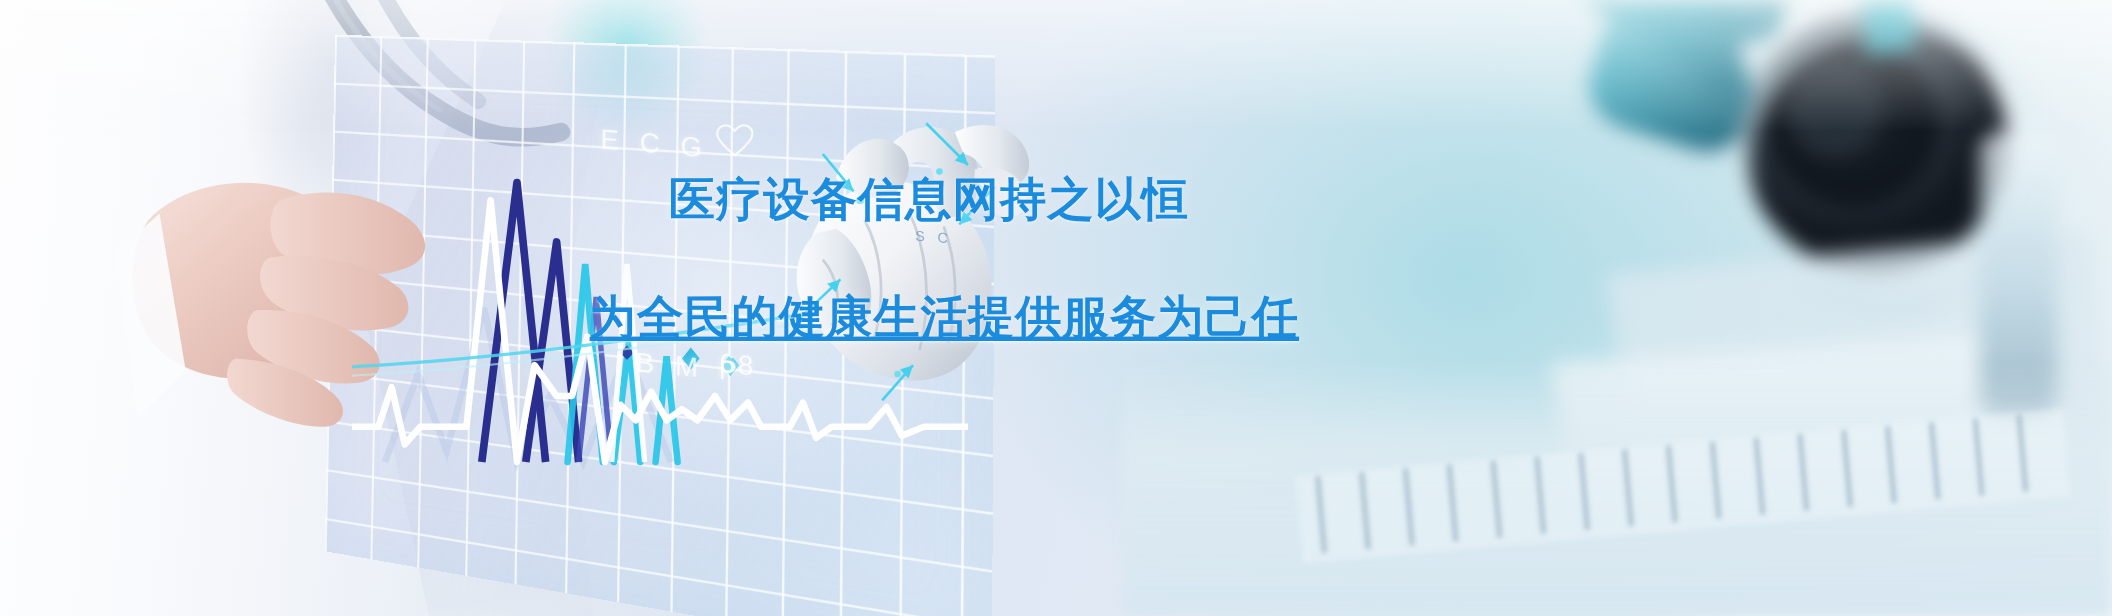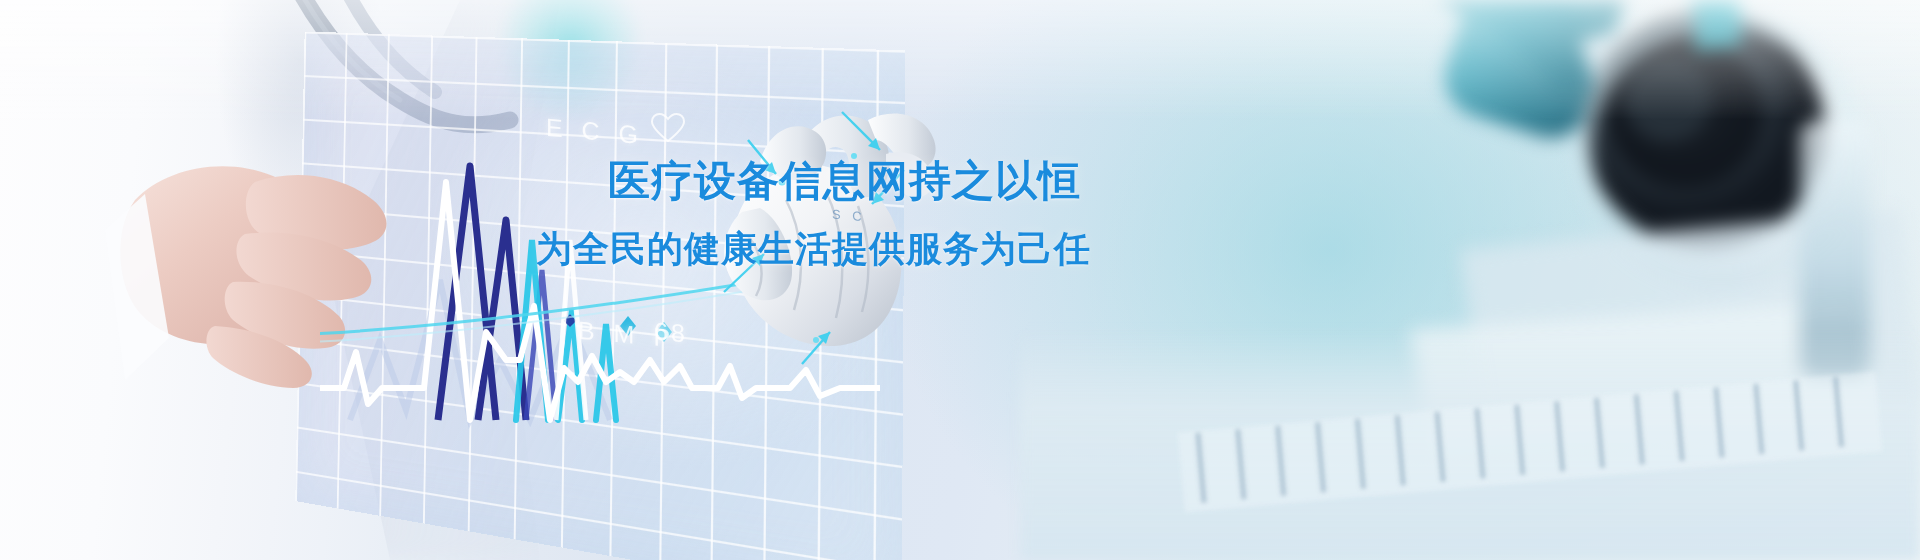--- a/index.html
+++ b/index.html
@@ -126,21 +126,21 @@
   .hl{
     font-family:"Liberation Sans",sans-serif;
     font-weight:bold;
     color:#1a8bdd;
     letter-spacing:1px;
     white-space:nowrap;
     line-height:1;
     text-shadow:0 1px 2px rgba(255,255,255,.55), 0 0 14px rgba(255,255,255,.35);
   }
   #hl-line1{font-size:42px;margin-left:0px;}
-  #hl-line2{font-size:36px;margin-left:-72px;margin-top:29px;}
+  #hl-line2{font-size:42px;margin-left:-72px;margin-top:66px;text-decoration:underline;}
 
   
   #top-haze{
     left:0;top:0;width:1920px;height:120px;
     background:linear-gradient(180deg, rgba(255,255,255,.55) 0%, rgba(255,255,255,0) 100%);
   }
   #teal-blob{
     left:500px;top:-30px;width:140px;height:150px;
     background:radial-gradient(ellipse at 50% 50%, rgba(60,200,210,.75) 0%, rgba(90,210,215,.35) 45%, rgba(255,255,255,0) 75%);
     filter:blur(6px);

